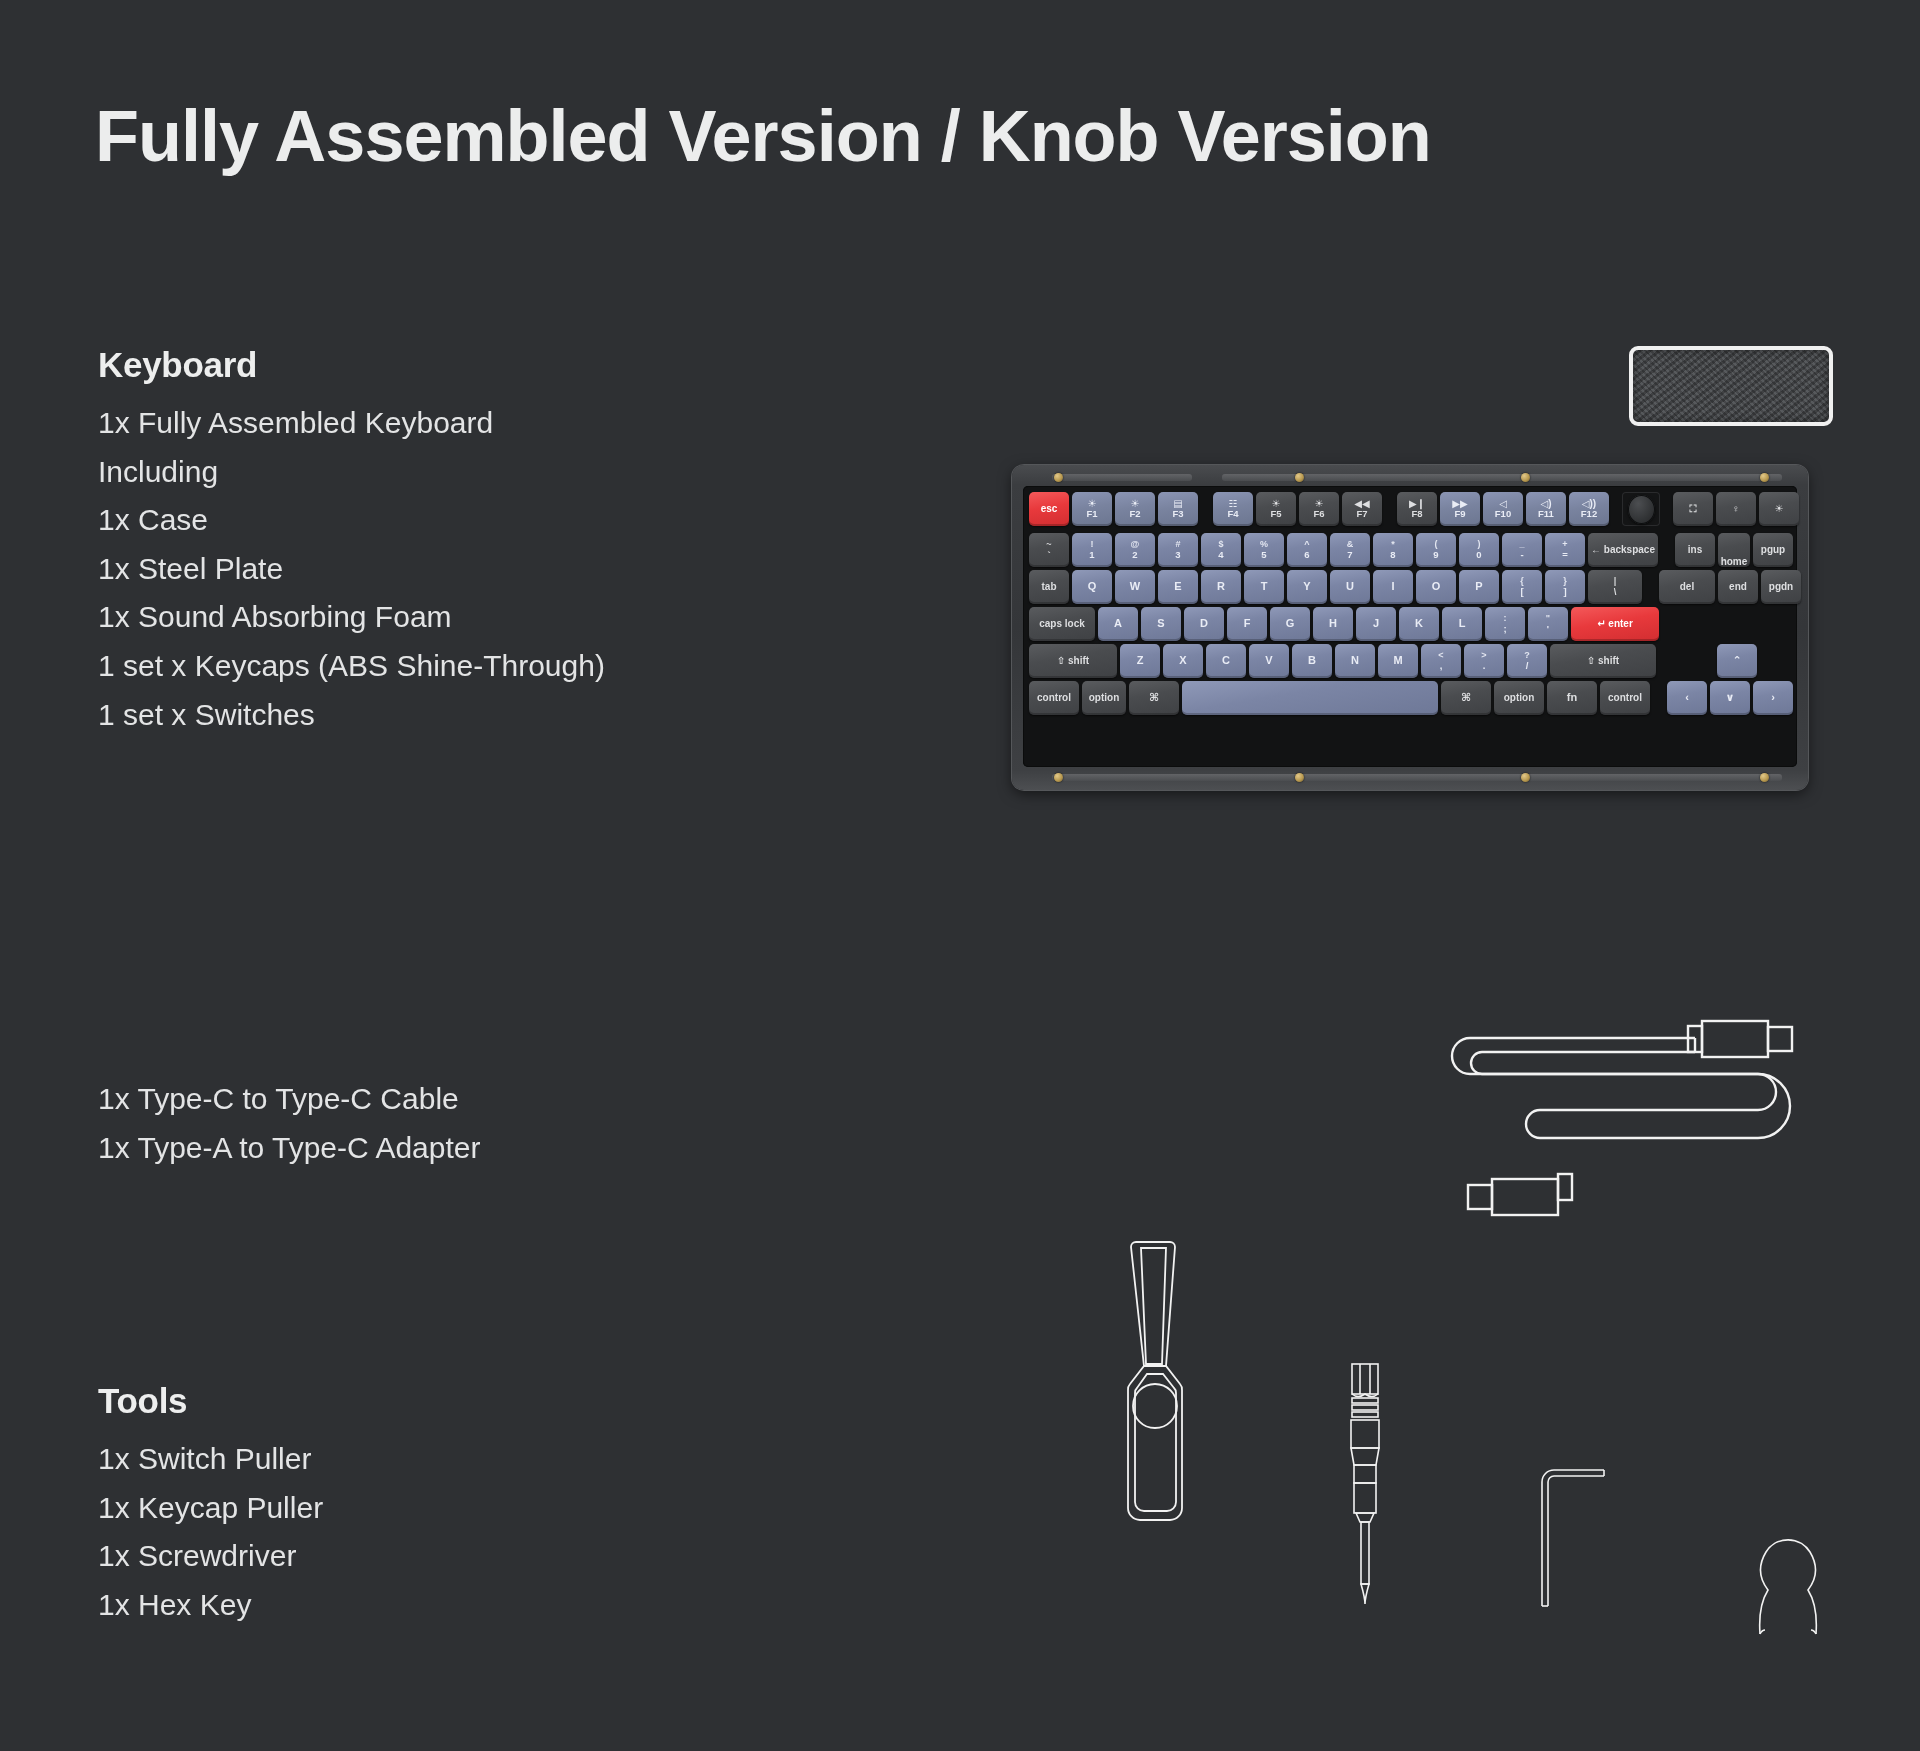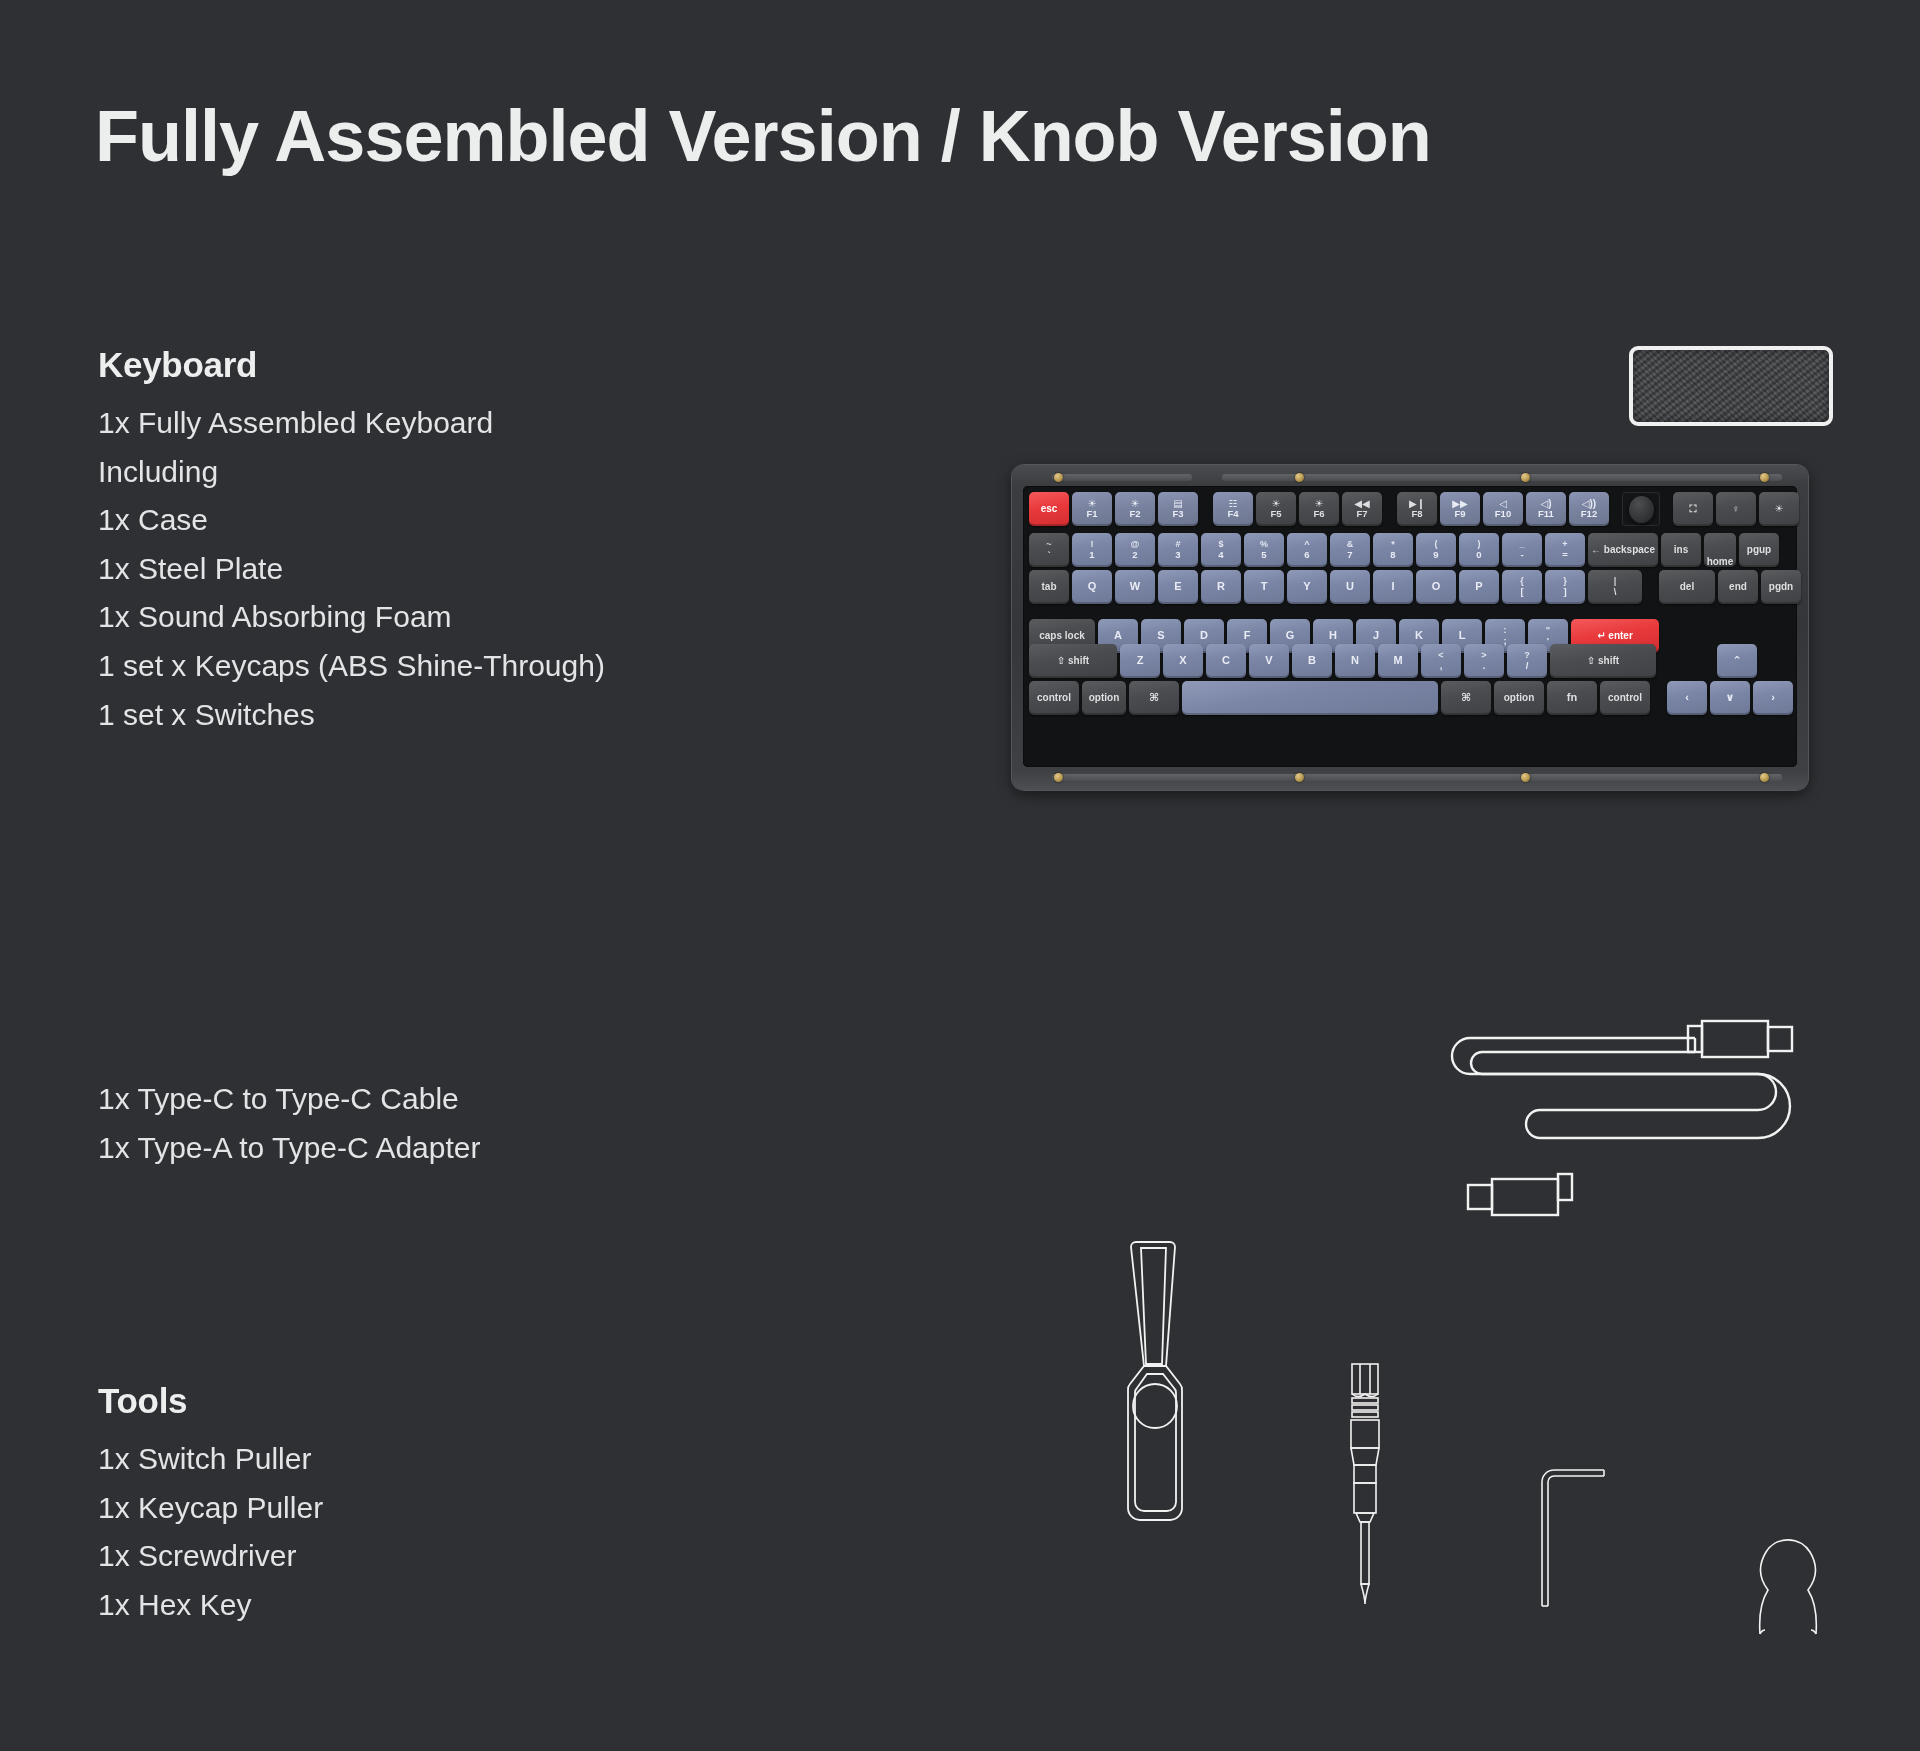--- a/index.html
+++ b/index.html
@@ -281,21 +281,21 @@
               <span class="top">_</span>
               <span class="bot">-</span>
             </div>
             <div class="key" style="width: 40px;">
               <span class="top">+</span>
               <span class="bot">=</span>
             </div>
             <div class="key dark" style="width: 70px;">
               <span class="wide-label">← backspace</span>
             </div>
-            <div class="key dark" style="width: 40px; ">
+            <div class="key dark" style="width: 40px; margin-left: 14px;">
               <span class="wide-label">ins</span>
             </div>
             <div class="key dark" style="width: 32px; justify-content: flex-end;">
               <span class="wide-label">home</span>
             </div>
             <div class="key dark" style="width: 40px;">
               <span class="wide-label">pgup</span>
             </div>
           </div>
           <div class="krow" style="left: 6px; top: 84px;">
@@ -347,21 +347,21 @@
             <div class="key dark" style="width: 56px; margin-left: 14px;">
               <span class="wide-label">del</span>
             </div>
             <div class="key dark" style="width: 40px;">
               <span class="wide-label">end</span>
             </div>
             <div class="key dark" style="width: 40px;">
               <span class="wide-label">pgdn</span>
             </div>
           </div>
-          <div class="krow" style="left: 6px; top: 121px; margin-top: 12px;">
+          <div class="krow" style="left: 6px; top: 121px;">
             <div class="key dark" style="width: 66px;">
               <span class="wide-label">caps lock</span>
             </div>
             <div class="key" style="width: 40px;">
               <span class="single">A</span>
             </div>
             <div class="key" style="width: 40px;">
               <span class="single">S</span>
             </div>
             <div class="key" style="width: 40px;">

